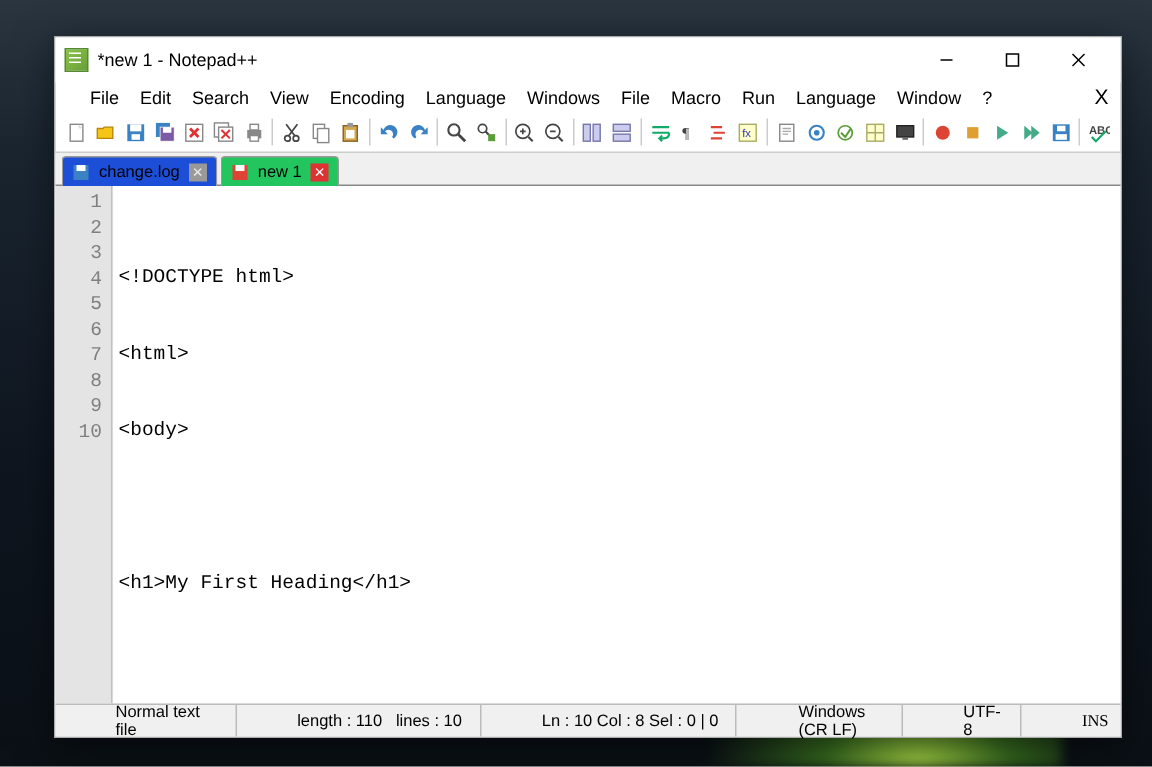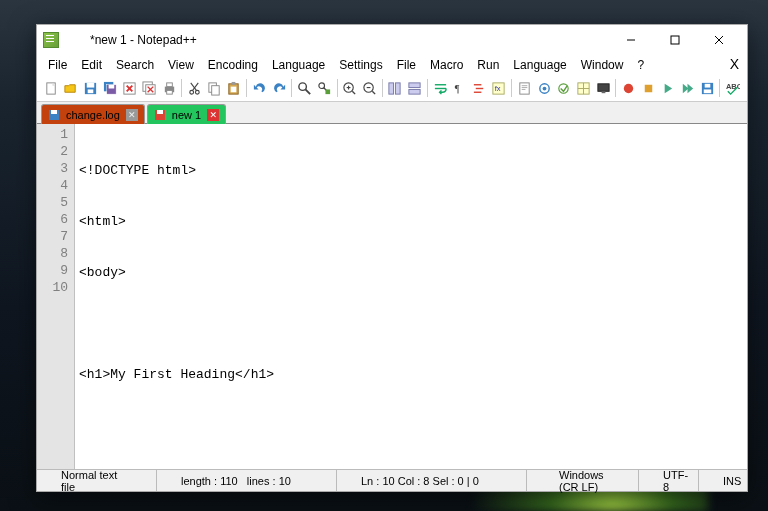--- a/index.html
+++ b/index.html
@@ -20,78 +20,78 @@
   position:absolute; left:36px; top:24px;
   width:712px; height:468px;
   background:#fff;
   border:1px solid #aaa;
   box-shadow:0 6px 24px rgba(0,0,0,0.5);
   display:flex; flex-direction:column;
   font-size:12px;
 }
 .titlebar {
   height:30px; display:flex; align-items:center;
-  padding:0 6px; background:#fff;gap:25px;
+  padding:0 6px; background:#fff;
 }
 .app-icon {
   width:16px; height:16px; margin-right:6px;
   background:linear-gradient(135deg,#8bc34a,#689f38);
   border:1px solid #558b2f; position:relative;
 }
 .app-icon::after { content:""; position:absolute; top:2px; left:2px; width:8px; height:1px; background:#fff; box-shadow:0 3px 0 #fff, 0 6px 0 #fff; }
 .title-text { flex:1; color:#000; font-size:12px; }
 .win-controls { display:flex; gap:0; }
 .win-btn { width:44px; height:28px; display:flex; align-items:center; justify-content:center; cursor:pointer; }
 .win-btn svg { width:10px; height:10px; }
 .menubar {
-  height:20px; display:flex; align-items:center; padding:0 4px;
+  height:20px; display:flex; align-items:center; padding:0 16px;
   font-size:12px; color:#000; position:relative;
 }
 .menubar .mi { padding:2px 7px; cursor:pointer; }
 .menubar .close-x { position:absolute; right:8px; top:1px; font-size:14px; cursor:pointer; }
 .toolbar {
   padding:3px 5px; display:flex; gap:1px; flex-wrap:nowrap;
   border-bottom:1px solid #ccc; align-items:center;
 }
 .tbtn { width:20px; height:20px; display:flex; align-items:center; justify-content:center; cursor:pointer; border:1px solid transparent; border-radius:2px; position:relative; }
 .tsep { width:1px; height:18px; background:#ccc; margin:0 2px; }
 .ic { width:15px; height:15px; display:block; }
 .tabs {
   height:22px; display:flex; align-items:flex-end; padding:0 4px;
   background:#f0f0f0; border-bottom:1px solid #888;
 }
 .tab {
   display:flex; align-items:center; padding:2px 6px;
-  background:#c2410c; border:1px solid #999; border-bottom:none;
+  background:#1d4ed8; border:1px solid #999; border-bottom:none;
   border-radius:3px 3px 0 0; margin-right:2px; font-size:11px;
   cursor:pointer; position:relative; top:1px; height:20px;
 }
 .tab.active { background:#22c55e; }
 .tab .tab-ic { width:12px; height:12px; margin-right:4px; }
 .tab .tab-x { width:12px; height:12px; margin-left:4px; display:flex; align-items:center; justify-content:center; cursor:pointer; font-size:9px; }
 .tab.inactive .tab-x { background:#999; color:#eee; }
 .tab.active .tab-x { background:#d33; color:#fff; }
 .tab .tab-lbl { padding:0 2px; }
 .editor {
   flex:1; display:flex; background:#fff; overflow:hidden;
   font-family:"Courier New",monospace; font-size:13px;
 }
 .gutter {
   width:38px; background:#e4e4e4; text-align:right;
   padding:2px 6px 2px 2px; color:#808080; border-right:1px solid #c0c0c0;
   line-height:17px;
 }
-.code { flex:1; padding:4px 4px; line-height:17px; white-space:pre; color:#000; position:relative; }
+.code { flex:1; padding:18px 4px; line-height:17px; white-space:pre; color:#000; position:relative; }
 .code .line { height:17px; }
 .statusbar {
   height:22px; background:#f0f0f0; border-top:1px solid #bbb;
   display:flex; align-items:center; font-size:11px; color:#000;
 }
-.statusbar .cell { padding:0 24px; border-right:1px solid #bbb; height:100%; display:flex; align-items:center; }
-.statusbar .cell:last-child { border-right:none; }
+.statusbar .cell { padding:0 8px; border-right:1px solid #bbb; height:100%; display:flex; align-items:center;margin-left:32px; }
+.statusbar .cell:last-child { border-right:none;font-family:Liberation Serif, serif; }
 .statusbar .spacer { flex:1; border-right:1px solid #bbb; }
 .ic-blue { fill:#3b82c4; }
 .ic-yellow { fill:#f5c518; }
 .ic-red { fill:#d43; }
 .ic-purple { fill:#7b5aa6; }
 .ic-gray { fill:#888; }
 </style>
 </head>
 <body>
 
@@ -122,21 +122,21 @@
     </div>
   </div>
 
   <div class="menubar">
     <span class="mi">File</span>
     <span class="mi">Edit</span>
     <span class="mi">Search</span>
     <span class="mi">View</span>
     <span class="mi">Encoding</span>
     <span class="mi">Language</span>
-    <span class="mi">Settings</span>
+    <span class="mi">Windows</span>
     <span class="mi">File</span>
     <span class="mi">Macro</span>
     <span class="mi">Run</span>
     <span class="mi">Language</span>
     <span class="mi">Window</span>
     <span class="mi">?</span>
     <span class="close-x">X</span>
   </div>
 
   <div class="toolbar">

